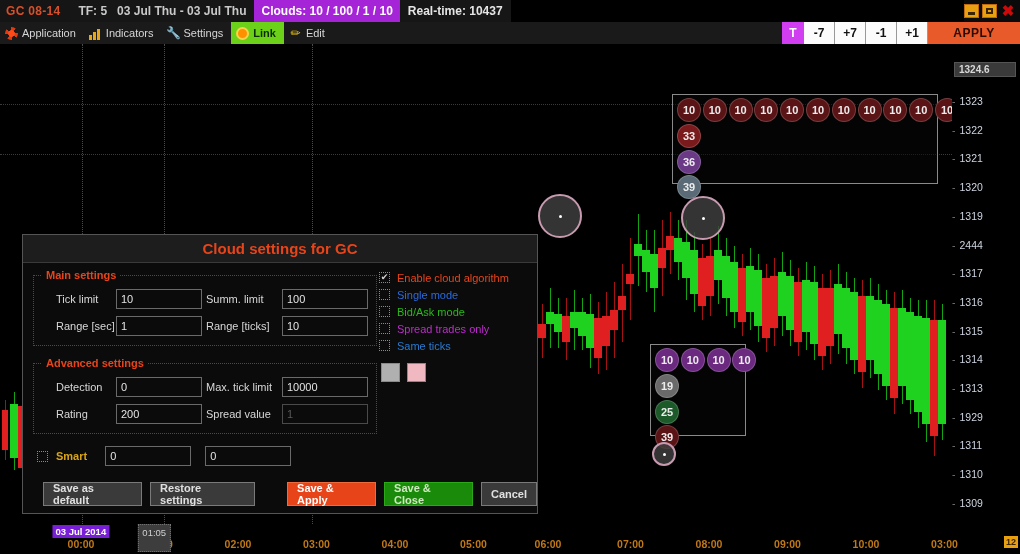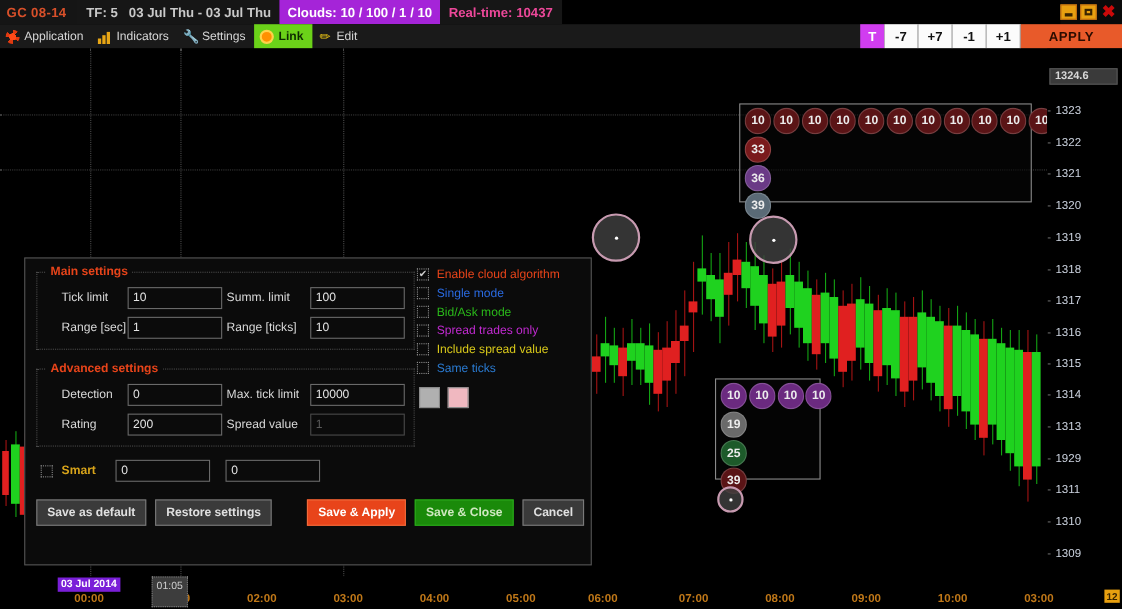--- a/index.html
+++ b/index.html
@@ -24,21 +24,21 @@
   .tb-tf {
     padding: 0 8px; display: flex; align-items: center; gap: 10px;
     color: #c9c9c9; background: #161616;
   }
   .tb-clouds {
     padding: 0 7px; display: flex; align-items: center;
     background: #a524d8; color: #ffffff;
   }
   .tb-rt {
     padding: 0 8px; display: flex; align-items: center;
-    color: #ec4899; background: #161616;
+    color: #e5e5e5; background: #161616;
   }
   .tb-fill { flex: 1; background: #000; }
   .tb-winbtns { display: flex; align-items: center; gap: 3px; padding-right: 4px; }
   .winbtn { width: 15px; height: 14px; border: 1px solid #c06a10; background: #e8a010;
             position: relative; }
   .winbtn .gl { position: absolute; background: #3a2400; }
   .wb-min .gl { left: 3px; right: 3px; bottom: 2px; height: 3px; }
   .wb-max .gl { left: 3px; right: 3px; top: 3px; bottom: 3px; height: auto;
                 border: 2px solid #3a2400; background: transparent; }
   .wb-close { width: 16px; height: 15px; border: none; background: transparent;
@@ -166,21 +166,21 @@
   .smartrow { display: flex; align-items: center; gap: 8px; margin-top: 12px; padding-left: 4px; }
   .cb { width: 11px; height: 11px; border: 1px dotted #8a8a8a; background: #0b0b0b;
         display: inline-flex; align-items: center; justify-content: center; flex: none; }
   .cb.on::after { content: "✔"; color: #cfcfcf; font-size: 9px; line-height: 9px; }
   .smart-lbl { color: #d8a41a; font-size: 11px; font-weight: bold; }
 
   .opt { display: flex; align-items: center; gap: 7px; height: 17px; font-size: 11px; }
   .swatches { display: flex; gap: 7px; margin-top: 9px; margin-left: 2px; }
   .sw { width: 19px; height: 19px; border: 1px solid #8a8a8a; }
 
-  .btnrow { position: absolute; left: 10px; bottom: 8px; display: flex; gap: 8px;
+  .btnrow { position: absolute; left: 20px; bottom: 8px; display: flex; gap: 8px;
             align-items: center; justify-content: space-between; }
   .btn { height: 24px; border: 1px solid #7a7a7a; font-size: 11px; font-weight: bold;
          display: flex; align-items: center; justify-content: center;
          color: #e0e0e0; background: #3a3a3a; padding: 0 9px;
          font-family: "Liberation Sans", sans-serif; cursor: default; }
   .btn.apply { background: #e8441a; border-color: #f06a3a; color: #fff; }
   .btn.close { background: #1a8a0a; border-color: #2aa81a; color: #cfe8c0; }
   .btn.spacer { visibility: hidden; border: none; background: none; width: 16px; padding: 0; }
 </style>
 </head>
@@ -771,21 +771,21 @@
         <div class="ptick" style="top: 137.1px;">
           <span class="dash">-</span>
           <span>1320</span>
         </div>
         <div class="ptick" style="top: 165.8px;">
           <span class="dash">-</span>
           <span>1319</span>
         </div>
         <div class="ptick" style="top: 194.5px;">
           <span class="dash">-</span>
-          <span>1318</span>
+          <span>2444</span>
         </div>
         <div class="ptick" style="top: 223.2px;">
           <span class="dash">-</span>
           <span>1317</span>
         </div>
         <div class="ptick" style="top: 251.9px;">
           <span class="dash">-</span>
           <span>1316</span>
         </div>
         <div class="ptick" style="top: 280.6px;">
@@ -832,20 +832,21 @@
       <div class="ttick" style="left: 709px;">08:00</div>
       <div class="ttick" style="left: 787.5px;">09:00</div>
       <div class="ttick" style="left: 866px;">10:00</div>
       <div class="ttick" style="left: 944.5px;">03:00</div>
       <div class="tdate" style="left: 57px;">03 Jul 2014</div>
       <div class="tcursor" style="left: 147.5px;">01:05</div>
       <div class="tmark">12</div>
     </div>
 
   <div class="dialog">
+    <div class="dlg-title">Cloud settings for GC</div>
     <div class="dlg-body">
 
       <div class="dlg-left">
         <fieldset class="grp">
           <legend>Main settings</legend>
           <div class="row">
             <span class="lbl w1">Tick limit</span>
             <input class="fld" value="10" style="">
             <span class="lbl w2">Summ. limit</span>
             <input class="fld" value="100" style="">
@@ -894,24 +895,20 @@
           <div class="opt">
             <span class="cb"></span>
             <span style="color: rgb(42, 184, 26);">Bid/Ask mode</span>
           </div>
           <div class="opt">
             <span class="cb"></span>
             <span style="color: rgb(192, 42, 208);">Spread trades only</span>
           </div>
           <div class="opt">
             <span class="cb"></span>
-            <span style="color: rgb(216, 200, 26);">Include spread value</span>
-          </div>
-          <div class="opt">
-            <span class="cb"></span>
             <span style="color: rgb(42, 122, 208);">Same ticks</span>
           </div>
           <div class="swatches">
             <div class="sw" style="background: rgb(176, 176, 176);"></div>
             <div class="sw" style="background: rgb(240, 184, 192);"></div>
           </div>
         </div>
 
       <div class="btnrow" id="btnrow">
           <div class="btn">Save as default</div>

